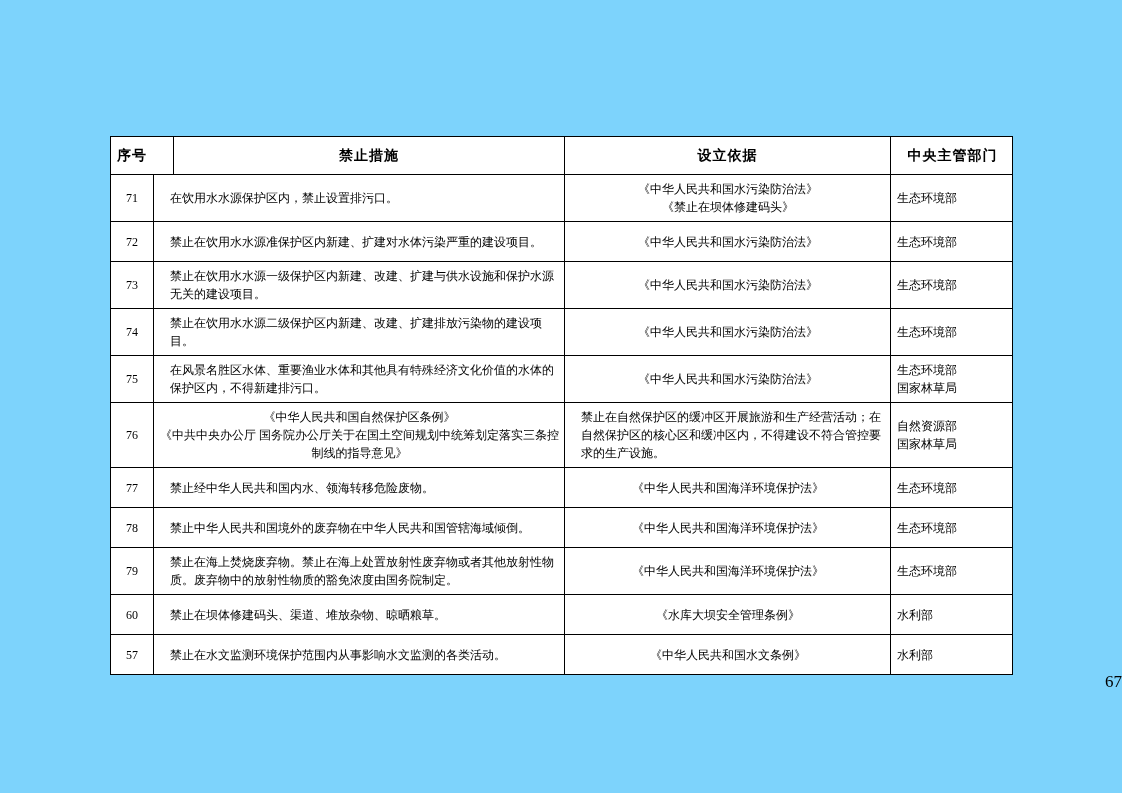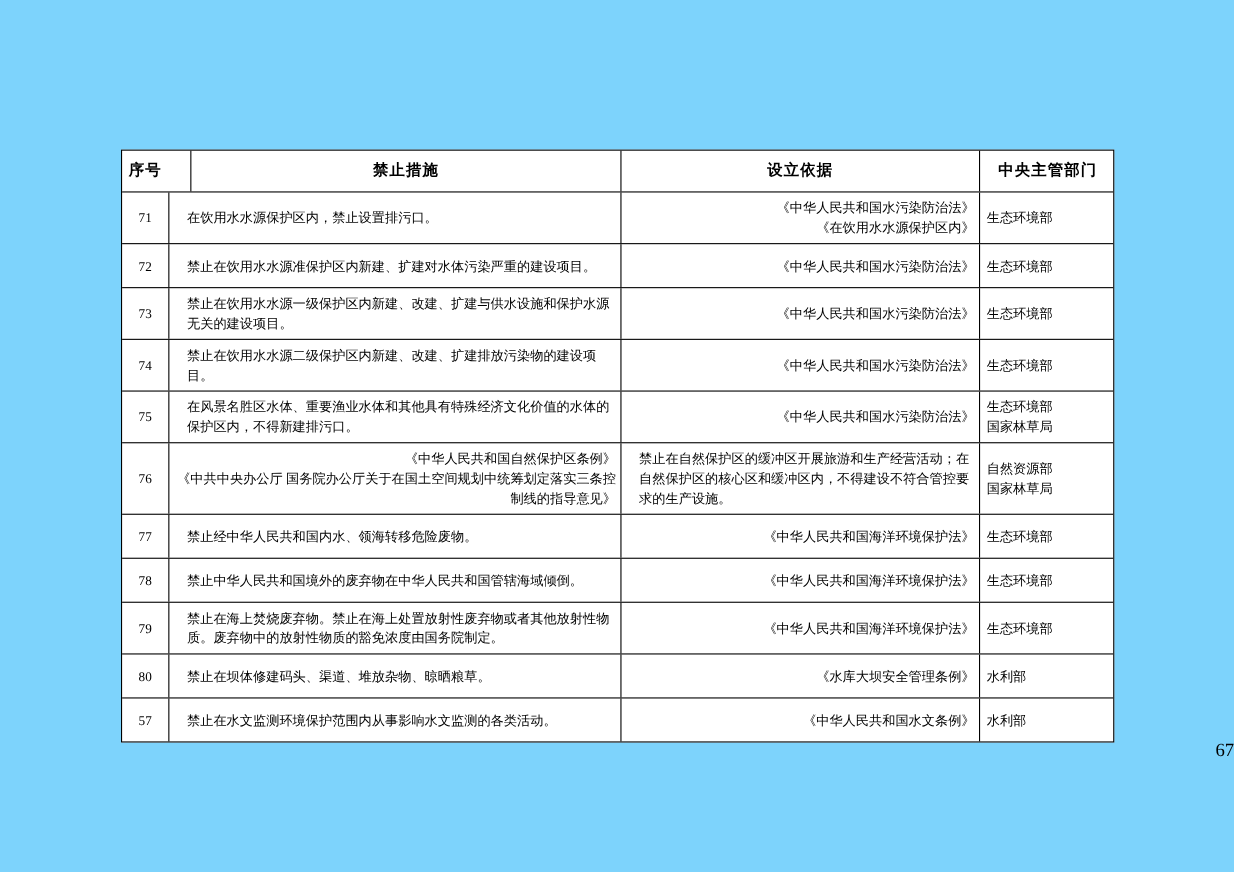--- a/index.html
+++ b/index.html
@@ -61,21 +61,21 @@
     text-align: center;
   }
   .c-measure {
     padding-left: 16px;
     padding-right: 4px;
     text-align: left;
   }
   .c-basis {
     padding-left: 5px;
     padding-right: 4px;
-    text-align: right;
+    text-align: center;
   }
   .c-dept {
     padding-left: 6px;
     padding-right: 3px;
     text-align: left;
   }
   .page-number {
     position: absolute;
     top: 672px;
     left: 0;
@@ -96,21 +96,21 @@
       <div class="cell c-measure" style="align-items:center;margin-left:20px;">禁止措施</div>
       <div class="cell c-basis" style="align-items:center;">设立依据</div>
       <div class="cell c-dept" style="align-items:center;">中央主管部门</div>
     </div>
     <div id="rows">
   <div class="t-row">
     <div class="cell c-no">71</div>
     <div class="cell c-measure">在饮用水水源保护区内，禁止设置排污口。</div>
     <div class="cell c-basis">
             <div>《中华人民共和国水污染防治法》</div>
-            <div>《在饮用水水源保护区内》</div>
+            <div>《禁止在坝体修建码头》</div>
           </div>
     <div class="cell c-dept">
             <div>生态环境部</div>
           </div>
   </div>
 
   <div class="t-row">
     <div class="cell c-no">72</div>
     <div class="cell c-measure">禁止在饮用水水源准保护区内新建、扩建对水体污染严重的建设项目。</div>
     <div class="cell c-basis">
@@ -195,21 +195,21 @@
     <div class="cell c-measure">禁止在海上焚烧废弃物。禁止在海上处置放射性废弃物或者其他放射性物质。废弃物中的放射性物质的豁免浓度由国务院制定。</div>
     <div class="cell c-basis">
             <div>《中华人民共和国海洋环境保护法》</div>
           </div>
     <div class="cell c-dept">
             <div>生态环境部</div>
           </div>
   </div>
 
   <div class="t-row">
-    <div class="cell c-no">80</div>
+    <div class="cell c-no">60</div>
     <div class="cell c-measure">禁止在坝体修建码头、渠道、堆放杂物、晾晒粮草。</div>
     <div class="cell c-basis">
             <div>《水库大坝安全管理条例》</div>
           </div>
     <div class="cell c-dept">
             <div>水利部</div>
           </div>
   </div>
 
   <div class="t-row">

